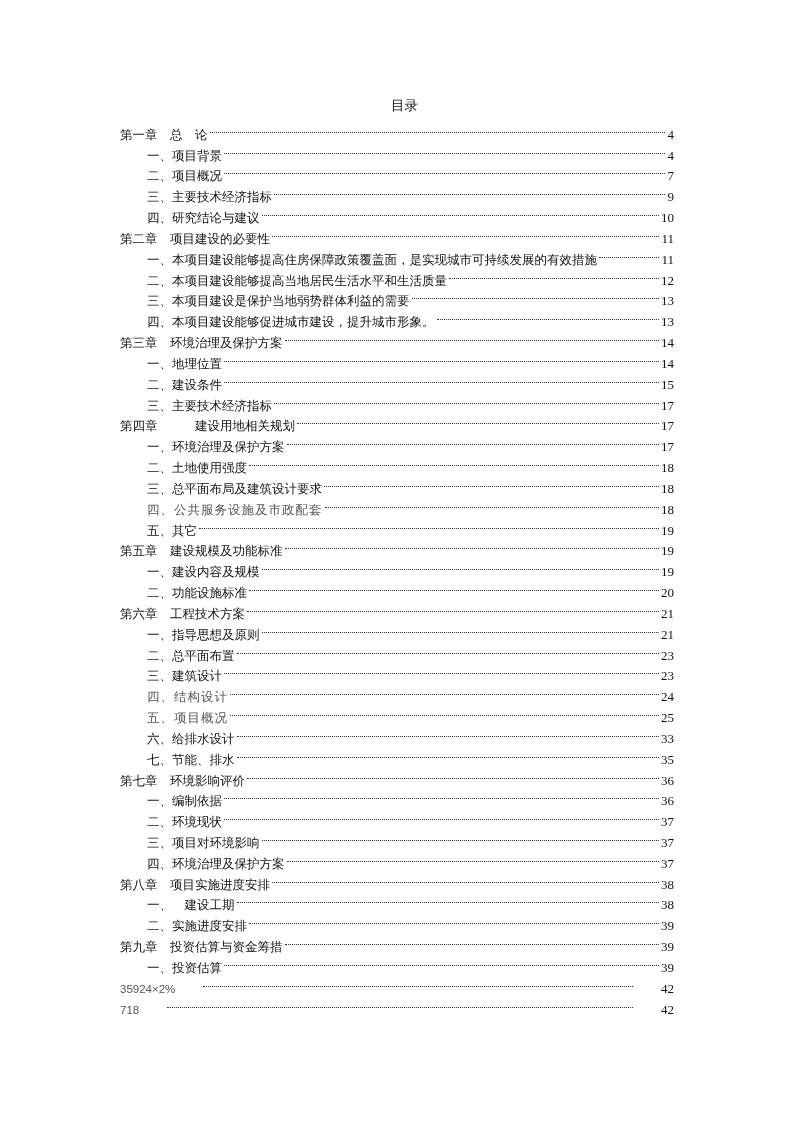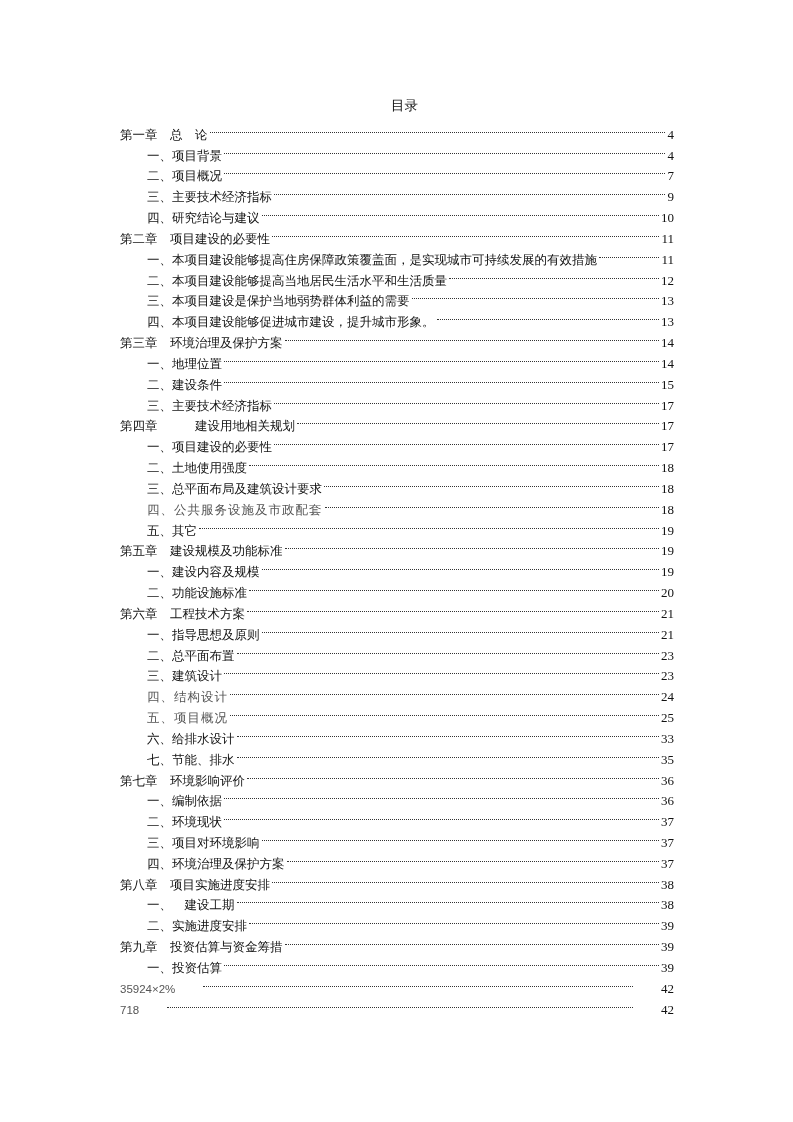--- a/index.html
+++ b/index.html
@@ -155,21 +155,21 @@
     <span class="label">三、主要技术经济指标</span>
     <span class="leader"></span>
     <span class="page">17</span>
   </div>
       <div class="toc-row level-1">
     <span class="label">第四章　　　建设用地相关规划</span>
     <span class="leader"></span>
     <span class="page">17</span>
   </div>
       <div class="toc-row level-2">
-    <span class="label">一、项目建设的必要性</span>
+    <span class="label">一、环境治理及保护方案</span>
     <span class="leader"></span>
     <span class="page">17</span>
   </div>
       <div class="toc-row level-2">
     <span class="label">二、土地使用强度</span>
     <span class="leader"></span>
     <span class="page">18</span>
   </div>
       <div class="toc-row level-2">
     <span class="label">三、总平面布局及建筑设计要求</span>

